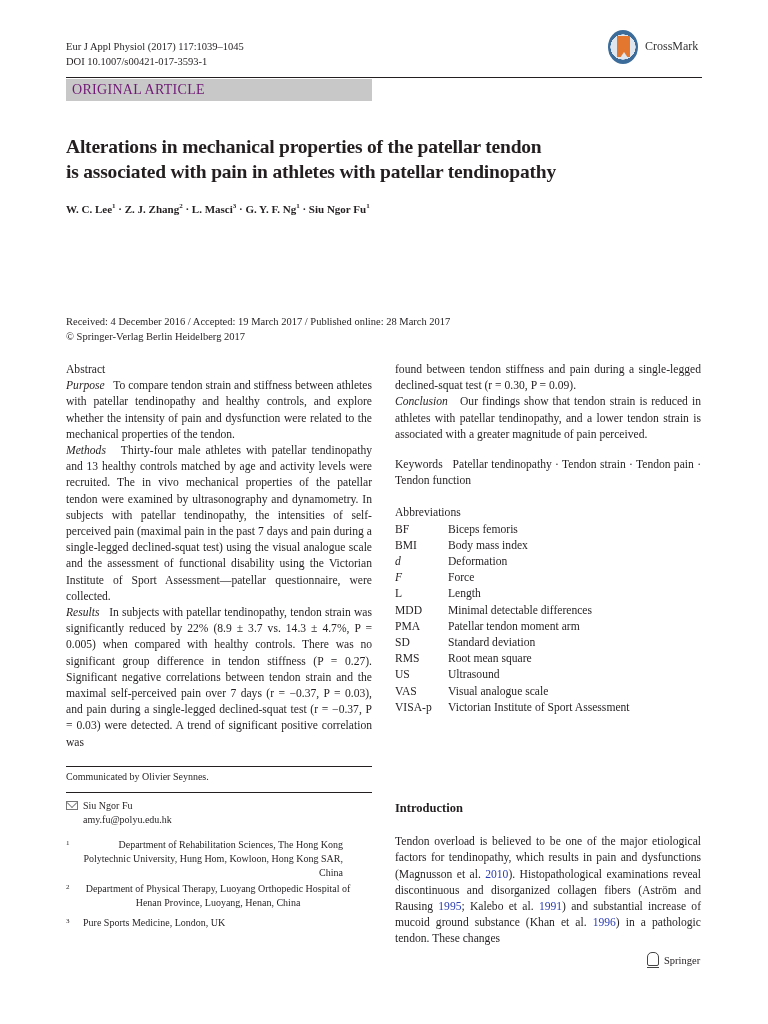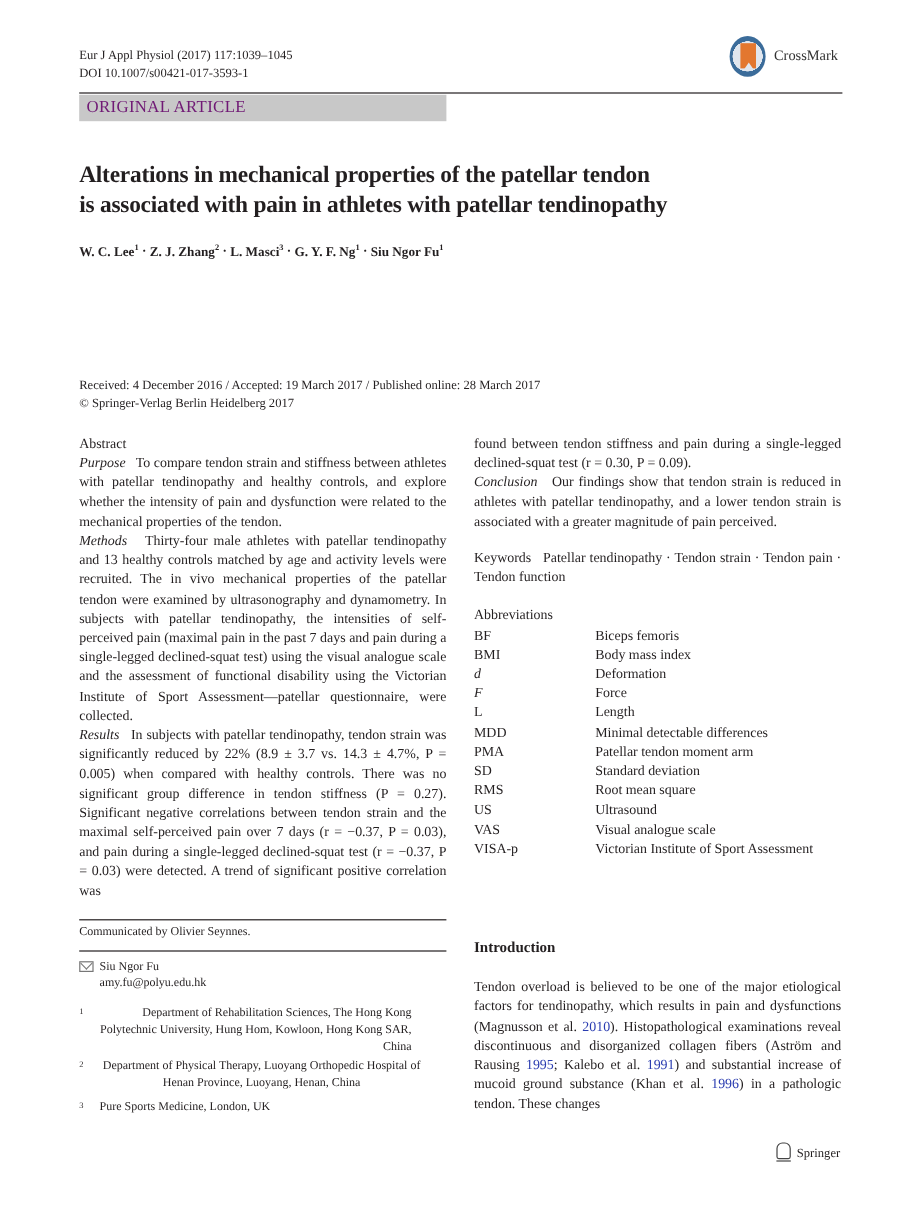--- a/index.html
+++ b/index.html
@@ -19,21 +19,21 @@
   .orig span { position:absolute; left:6px; top:3px; font-size:14px; letter-spacing:0.3px; color:#701a75;text-align:right; }
   .title { left:66px; top:134px; width:620px; font-size:19.5px; font-weight:bold; line-height:25px; letter-spacing:-0.2px; }
   .authors { left:66px; top:202px; font-size:11px; font-weight:bold; }
   .authors sup { font-size:7px; }
   .dates { left:66px; top:314px; font-size:10.5px; line-height:15px; }
   .col-left { left:66px; top:362px; width:306px; font-size:11.6px; line-height:16.2px; text-align:justify; }
   .col-right { left:395px; top:362px; width:306px; font-size:11.6px; line-height:16.2px; text-align:justify; }
   .h-bold { font-weight:normal; }
   .it { font-style:italic; }
   p { margin:0; }
-  .abbr-row { display:flex;gap:48px; }
+  .abbr-row { display:flex; }
   .abbr-k { width:53px; flex:none; }
   .fn-rule { left:66px; top:766px; width:306px; height:1px; background:#231f20; }
   .fn-rule2 { left:66px; top:792px; width:306px; height:1px; background:#231f20; }
   .comm { left:66px; top:771px; font-size:10px; }
   .foot { left:66px; width:306px; font-size:10px; line-height:14px; }
   .fn-num { position:absolute; left:0; top:-2px; font-size:7px; }
   .fn-txt { position:absolute; left:17px; top:0; }
   .mail-icon { position:absolute; left:0; top:2px; width:10px; height:7px; border:1px solid #777; }
   .mail-icon:before { content:""; position:absolute; left:0; top:-3px; width:7px; height:7px;
                       border-right:1px solid #777; border-bottom:1px solid #777; transform:translateX(1px) rotate(45deg) scale(0.9); transform-origin:center; }
@@ -164,21 +164,21 @@
         <span class="abbr-k">VAS</span>
         <span>Visual analogue scale</span>
       </div>
     <div class="abbr-row">
         <span class="abbr-k">VISA-p</span>
         <span>Victorian Institute of Sport Assessment</span>
       </div>
   </div>
 </div>
 
-<div class="abs col-right" style="top:781px">
+<div class="abs col-right" style="top:800px">
   <div class="intro-h">Introduction</div>
   <div style="height:18px"></div>
   <p><span>Tendon overload is believed to be one of the major etiological factors for tendinopathy, which results in pain and dysfunctions (Magnusson et al. </span><span class="link">2010</span><span>). Histopathological examinations reveal discontinuous and disorganized collagen fibers (Aström and Rausing </span><span class="link">1995</span><span>; Kalebo et al. </span><span class="link">1991</span><span>) and substantial increase of mucoid ground substance (Khan et al. </span><span class="link">1996</span><span>) in a pathologic tendon. These changes</span></p>
 </div>
 
 <div class="abs springer">
   <span class="springer-icon"></span><span>Springer</span>
 </div>
 
 </body></html>

